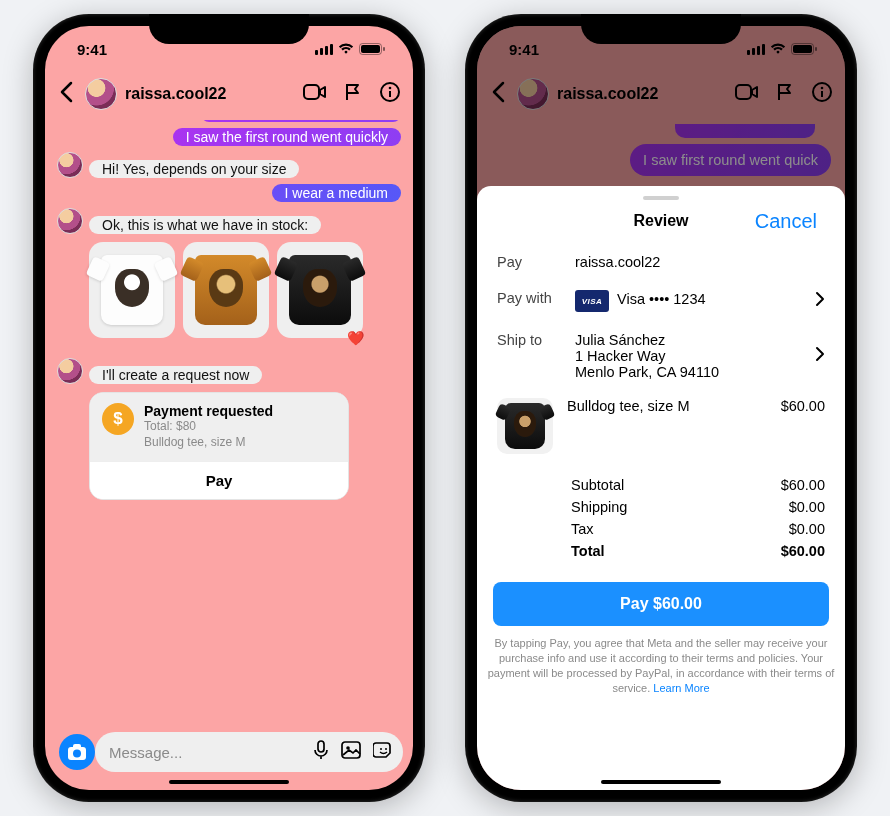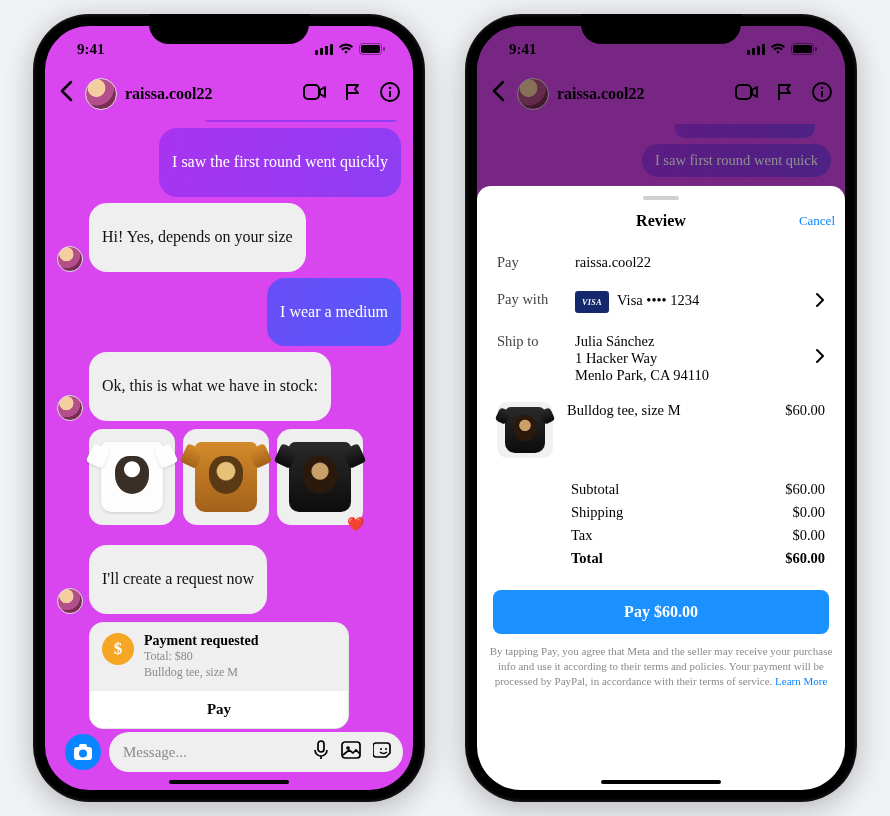--- a/index.html
+++ b/index.html
@@ -1,35 +1,35 @@
 <!DOCTYPE html>
 <html><head>
 <meta charset="utf-8">
 <style>
   * { box-sizing: border-box; margin: 0; padding: 0; }
   body { background: #f0f2f5; font-family: -apple-system, BlinkMacSystemFont, "Segoe UI", Helvetica, Arial, sans-serif; display:flex; justify-content:center; align-items:center; height:816px; width:890px; }
   .stage { display:flex; gap:40px; }
   .phone { width:392px; height:788px; background:#000; border-radius:56px; padding:12px; position:relative; box-shadow: inset 0 0 4px rgba(255,255,255,0.2), 0 6px 30px rgba(0,0,0,0.25); }
-  .screen { background:#d946ef; width:100%; height:100%; border-radius:44px; position:relative; overflow:hidden;font-family:Liberation Serif, serif; }
+  .screen { background:#fca5a5; width:100%; height:100%; border-radius:44px; position:relative; overflow:hidden; }
   .notch { position:absolute; top:0; left:50%; transform:translateX(-50%); width:160px; height:30px; background:#000; border-bottom-left-radius:20px; border-bottom-right-radius:20px; z-index:50; }
   .status-bar { height:46px; display:flex; justify-content:space-between; align-items:center; padding:0 28px 0 32px; font-weight:600; font-size:15px; }
   .status-right { display:flex; gap:5px; align-items:center; }
 
   .chat-header { display:flex; align-items:center; padding:6px 12px 10px 10px; gap:8px; }
   .back { font-size:26px; font-weight:300; padding:0 4px;}
   .avatar { width:32px; height:32px; border-radius:50%; background:radial-gradient(circle at 35% 30%, #f4cda0 0 30%, #b34f8a 32% 60%, #7a2c57 62% 100%); border:1px solid #ddd; flex-shrink:0;}
   .uname { font-weight:600; font-size:16px; flex:1; }
   .hicons { display:flex; gap:16px; align-items:center; }
 
   .chat { padding:0 12px; display:flex; flex-direction:column; gap:6px; overflow:hidden; }
   .row { display:flex; align-items:flex-end; gap:6px; }
   .row.right { justify-content:flex-end; }
   .avatar.sm { width:26px; height:26px; }
   .avatar.spacer { visibility:hidden; }
-  .bubble { padding:24px 13px; border-radius:18px; font-size:16px; max-width:280px; line-height:1.3; }
+  .bubble { padding:0 13px; border-radius:18px; font-size:14px; max-width:280px; line-height:1.3; }
   .b-grad1 { background:linear-gradient(110deg,#a933f0,#8e3ef3); color:#fff; }
   .b-grad2 { background:linear-gradient(110deg,#6a4df6,#5658f7); color:#fff; }
   .b-blue  { background:#0a84ff; color:#fff; }
   .b-gray  { background:#efefef; color:#111; }
 
   .products { display:flex; gap:8px; margin-left:32px; margin-top:2px; position:relative;}
   .prod { width:86px; height:96px; border-radius:14px; background:#efefef; display:flex; align-items:center; justify-content:center; position:relative; }
   .tee { width:62px; height:70px; position:relative; }
   .tee::before, .tee::after { content:""; position:absolute; top:4px; width:18px; height:20px; background:inherit; }
   .tee::before { left:-12px; transform:rotate(25deg); border-radius:4px;}
@@ -44,35 +44,35 @@
   .tee.black .dogface { background:radial-gradient(circle at 50% 40%, #caa06a 0 28%, #2b1a0c 32% 100%);}
   .heart { position:absolute; right:-2px; bottom:-8px; font-size:14px; }
 
   .paycard { margin-left:32px; width:260px; border:1px solid #e4e4e4; border-radius:14px; overflow:hidden; background:#fafafa; margin-top:2px;}
   .paytop { display:flex; gap:10px; padding:10px 12px; background:#efefef;}
   .dollar { width:32px; height:32px; border-radius:50%; background:#f5a623; color:#fff; display:flex; align-items:center; justify-content:center; font-weight:700; font-size:17px;}
   .payinfo .t1 { font-weight:600; font-size:14px;}
   .payinfo .t2, .payinfo .t3 { font-size:12px; color:#8a8a8a; line-height:1.3;}
   .paybtn-row { background:#fff; text-align:center; padding:10px 0; font-weight:600; font-size:15px; border-top:1px solid #eee;}
 
-  .composer { position:absolute; bottom:18px; left:20px; right:10px; display:flex; align-items:center; gap:8px; }
+  .composer { position:absolute; bottom:18px; left:14px; right:10px; display:flex; align-items:center; }
   .cam { width:36px; height:36px; border-radius:50%; background:#0a84ff; display:flex; align-items:center; justify-content:center;}
   .msgbox { flex:1; height:40px; border-radius:20px; background:#efefef; display:flex; align-items:center; padding:0 10px 0 14px; gap:12px;}
   .msgph { flex:1; color:#8a8a8a; font-size:15px;}
   .home-ind { position:absolute; bottom:6px; left:50%; transform:translateX(-50%); width:120px; height:4px; background:#000; border-radius:3px;}
 
   
   .dim { position:absolute; inset:0; background:rgba(0,0,0,0.45); z-index:5;}
   .ghost-bubble { position:absolute; top:118px; right:14px; background:linear-gradient(110deg,#a933f0,#8e3ef3); color:#fff; padding:8px 13px; border-radius:18px; font-size:14.5px; z-index:3;}
   .ghost-tail  { position:absolute; top:98px; right:30px; width:140px; height:14px; background:linear-gradient(110deg,#a933f0,#8e3ef3); border-radius:0 0 10px 10px; z-index:3;}
   .sheet { position:absolute; left:0; right:0; bottom:0; top:160px; background:#fff; border-top-left-radius:14px; border-top-right-radius:14px; z-index:10; padding:10px 0 0 0; display:flex; flex-direction:column;}
   .grabber { width:36px; height:4px; background:#d0d0d0; border-radius:3px; margin:0 auto 8px auto;}
   .sheet-head { display:flex; align-items:center; justify-content:center; position:relative; padding:4px 16px 14px 16px;}
   .sheet-head .title { font-weight:700; font-size:16px;}
-  .sheet-head .cancel { position:absolute; right:10px; color:#0a84ff; font-size:13px;}
+  .sheet-head .cancel { position:absolute; right:28px; color:#0a84ff; font-size:20px;}
   .srow { display:flex; padding:10px 20px; font-size:14.5px; align-items:flex-start; gap:4px;}
   .slabel { width:74px; color:#444;}
   .sval { flex:1; color:#000;}
   .chev { color:#555; font-size:18px; align-self:center;}
   .visa-badge { display:inline-flex; align-items:center; justify-content:center; width:34px; height:22px; background:#14286e; color:#fff; font-size:8px; font-weight:700; font-style:italic; border-radius:3px; margin-right:8px; letter-spacing:0.5px;}
   .item-row { display:flex; padding:8px 20px 4px 20px; gap:14px; font-size:14.5px; align-items:flex-start;}
   .thumb { width:56px; height:56px; border-radius:10px; background:#f1f1f1; display:flex; align-items:center; justify-content:center;}
   .thumb .tee { width:40px; height:46px;}
   .thumb .tee::before, .thumb .tee::after { width:12px; height:14px; top:2px;}
   .thumb .tee::before { left:-8px;} .thumb .tee::after { right:-8px;}

